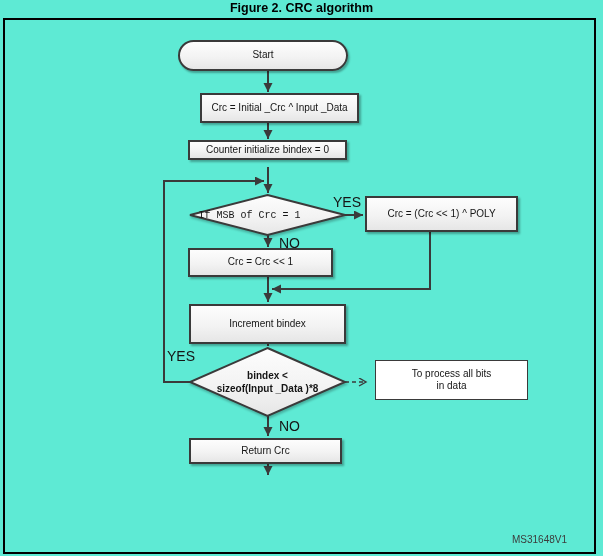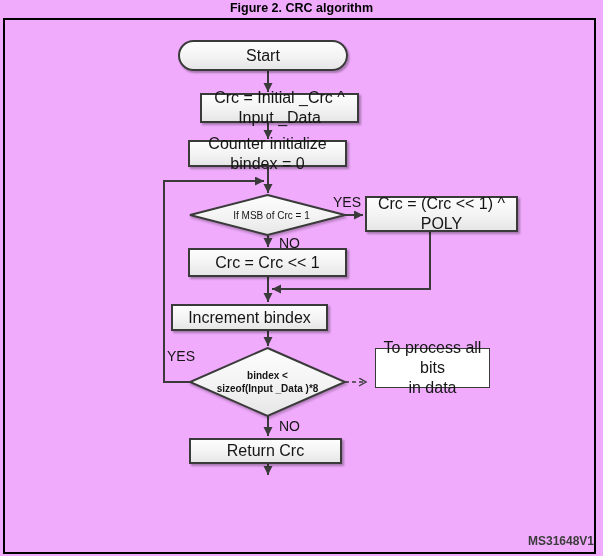--- a/index.html
+++ b/index.html
@@ -2,21 +2,21 @@
 <html><head>
 <meta charset="utf-8">
 <style>
   * { margin: 0; padding: 0; box-sizing: border-box; }
   html, body { background: #ffffff; }
   body { font-family: "Liberation Sans", sans-serif; }
   .canvas {
     position: relative;
     width: 603px;
     height: 556px;
-    background: #f0abfc;
+    background: #5eead4;
     overflow: hidden;
   }
   .fig-title {
     position: absolute;
     top: 1px; left: 0;
     width: 100%;
     text-align: center;
     font-size: 12.5px;
     font-weight: bold;
     color: #000000;
@@ -35,21 +35,21 @@
   }
   .node {
     position: absolute;
     z-index: 2;
     border: 2px solid #3a3a3a;
     background: linear-gradient(180deg, #fdfdfd 0%, #f3f3f3 55%, #e6e6e6 100%);
     display: flex;
     align-items: center;
     justify-content: center;
     text-align: center;
-    font-size: 16px;
+    font-size: 10px;
     color: #151515;
     box-shadow: 1.5px 2px 2px rgba(0,0,0,0.30);
     white-space: pre-line;
     line-height: 1.25;
   }
   .terminal { border-radius: 17px; }
   .callout {
     border-width: 1px;
     background: #ffffff;
     box-shadow: none;
@@ -70,36 +70,35 @@
   .edge-label {
     position: absolute;
     z-index: 3;
     font-size: 14px;
     color: #151515;
   }
   .watermark {
     position: absolute;
     z-index: 2;
     top: 534px;
-    right: 9px;
-    font-size: 12px;
+    right: 36px;
+    font-size: 10px;
     color: #3c3c3c;
-    font-weight: bold;
   }
   
   .n-start   { left: 178px; top: 40px;  width: 170px; height: 31px; }
   .n-init    { left: 200px; top: 93px;  width: 159px; height: 30px; }
-  .n-counter { left: 188px; top: 140px; width: 159px; height: 27px; }
+  .n-counter { left: 188px; top: 140px; width: 159px; height: 20px; }
   .n-poly    { left: 365px; top: 196px; width: 153px; height: 36px; }
-  .n-shift   { left: 188px; top: 248px; width: 159px; height: 29px; }
-  .n-incr    { left: 171px; top: 304px; width: 157px; height: 27px; }
-  .n-callout { left: 375px; top: 348px; width: 115px; height: 40px; }
+  .n-shift   { left: 188px; top: 248px; width: 145px; height: 29px; }
+  .n-incr    { left: 189px; top: 304px; width: 157px; height: 40px; }
+  .n-callout { left: 375px; top: 360px; width: 153px; height: 40px; }
   .n-return  { left: 189px; top: 438px; width: 153px; height: 26px; }
   .n-end     { left: 187px; top: 477px; width: 159px; height: 35px; }
-  .l-msb     { left: 194px; top: 195px; width: 155px; height: 40px; }
+  .l-msb     { left: 172px; top: 195px; width: 155px; height: 40px; font-family: Liberation Mono, monospace; }
   .l-loop    { left: 190px; top: 348px; width: 155px; height: 68px; font-weight: bold; }
   .el-yes1 { left: 333px; top: 194px; }
   .el-no1  { left: 279px; top: 235px; }
   .el-yes2 { left: 167px; top: 348px; }
   .el-no2  { left: 279px; top: 418px; }
 </style>
 </head>
 <body>
 
 <div class="canvas">

